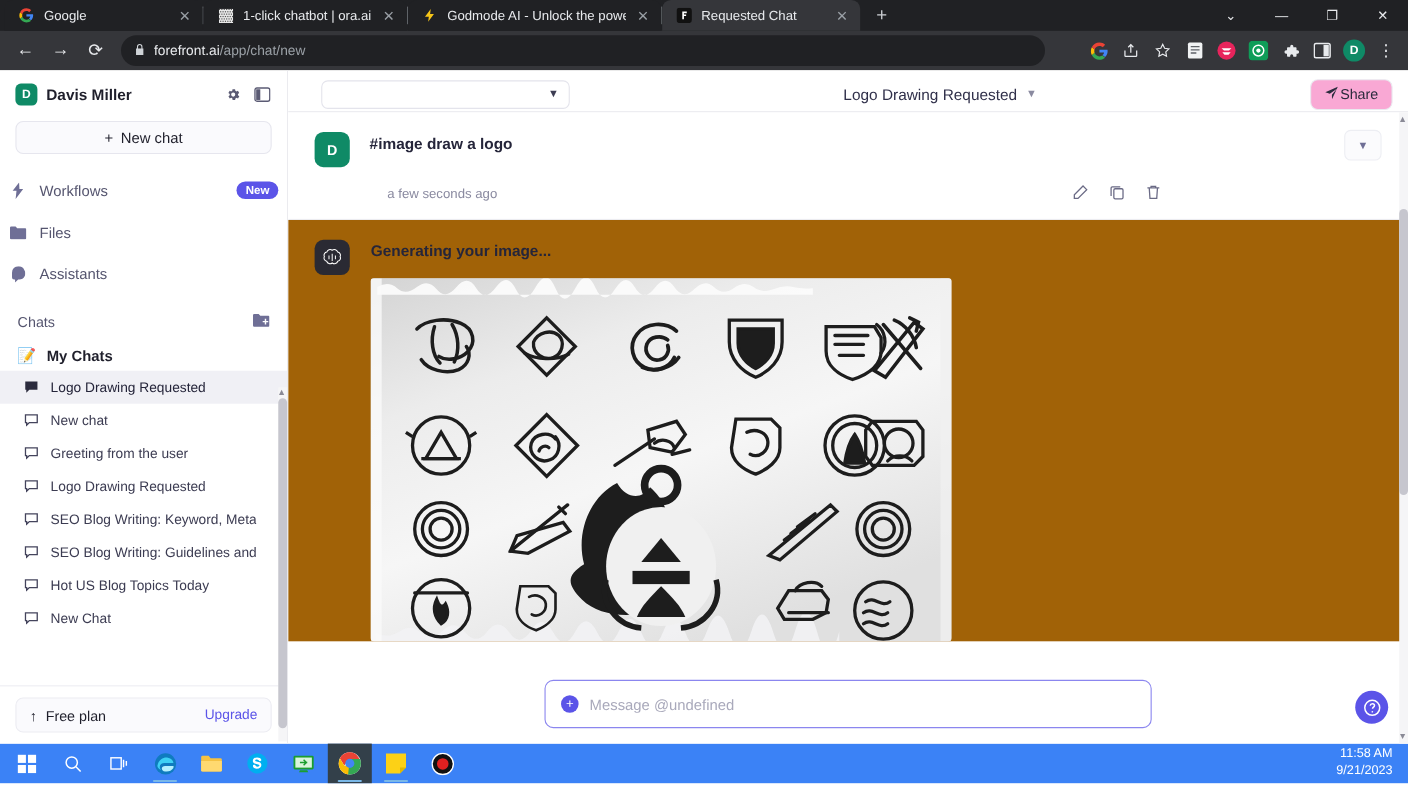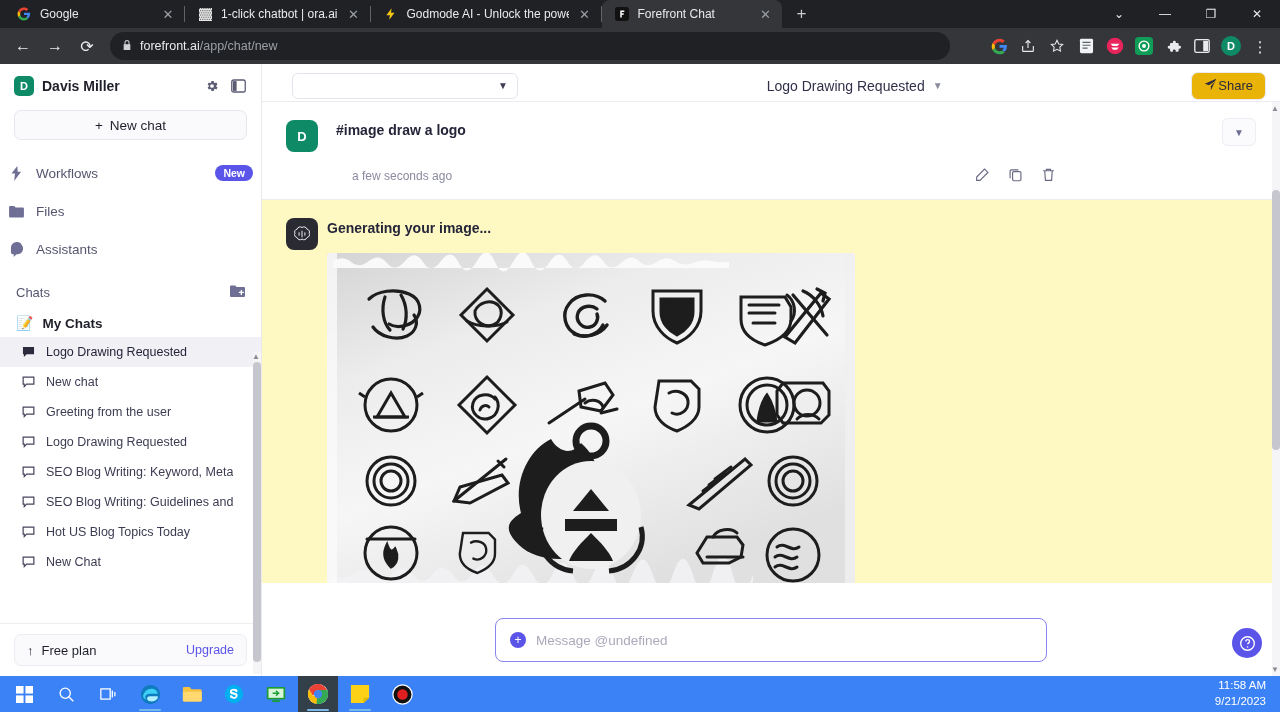--- a/index.html
+++ b/index.html
@@ -93,27 +93,27 @@
   .main { flex:1; height:612px; display:flex; flex-direction:column; position:relative; background:#fff;}
   .main-topbar { height:38px; display:flex; align-items:center; padding: 6px 14px 0 30px; gap:10px; border-bottom:1px solid #ececf0;}
   .model-select {
     width:226px; height:26px; border:1px solid #e4e4ec; border-radius:6px; background:#fff;
     display:flex; align-items:center; padding: 0 9px; font-size:12.5px; color:#3c3c52;
   }
   .chev { margin-left:auto; font-size:10px; color:#3c3c52; }
   .conv-title-wrap { flex:1; display:flex; align-items:center; justify-content:center; gap:8px; }
   .conv-title { font-size:14px; color:#30304a; }
   .conv-chev { font-size:10px; color:#8a8aa0; }
-  .share-btn { border:1px solid #eaeaf0; background:#eab308; border-radius:7px; height:28px;
+  .share-btn { border:1px solid #eaeaf0; background:#f9a8d4; border-radius:7px; height:28px;
                display:flex; align-items:center; gap:1px; padding: 0 12px; font-size:13px; color:#2b2b3d; }
 
   .conv { flex:1; overflow:hidden; position:relative; }
   .msg-user { display:flex; padding: 18px 24px 14px 24px; gap:18px; position:relative;
               border-bottom:1px solid #ececf0; }
-  .msg-assist { display:flex; padding: 18px 24px 0 24px; gap:9px; background:#fef9c3; }
+  .msg-assist { display:flex; padding: 18px 24px 0 24px; gap:19px; background:#a16207; }
   .msg-avatar { width:32px; height:32px; border-radius:8px; flex:0 0 32px;
                 display:flex; align-items:center; justify-content:center; font-size:13px; font-weight:600; color:#fff; }
   .av-user { background:#0f8a66; }
   .av-bot { background:#2a2a33; }
   .msg-body { flex:1; min-width:0; }
   .msg-text { font-size:14px; color:#25253a; line-height:1.5;font-weight:bold; }
   .msg-foot { display:flex; align-items:center; margin-top:26px; }
   .msg-time { font-size:12px; color:#8a8aa0; flex:1;margin-left:16px; }
   .msg-actions { display:flex; gap:18px; padding-right:200px; }
   .act-ico { color:#6a6a85; font-size:14px; }
@@ -232,21 +232,21 @@
     </div>
     <div class="tab-sep"></div>
 
     <div class="tab active">
       <span class="tab-favicon">
         <svg width="14" height="14" viewBox="0 0 24 24">
             <rect width="24" height="24" rx="5" fill="#111"></rect>
             <path d="M9 6h7v2.5h-4.4v2.2H15v2.4h-3.4V18H9z" fill="#fff"></path>
           </svg>
       </span>
-      <span class="tab-title">Forefront Chat</span>
+      <span class="tab-title">Requested Chat</span>
       <span class="tab-close">✕</span>
     </div>
 
     <div class="newtab-btn">+</div>
 
     <div class="winctl">
       <span>⌄</span>
       <span>—</span>
       <span>❐</span>
       <span>✕</span>

